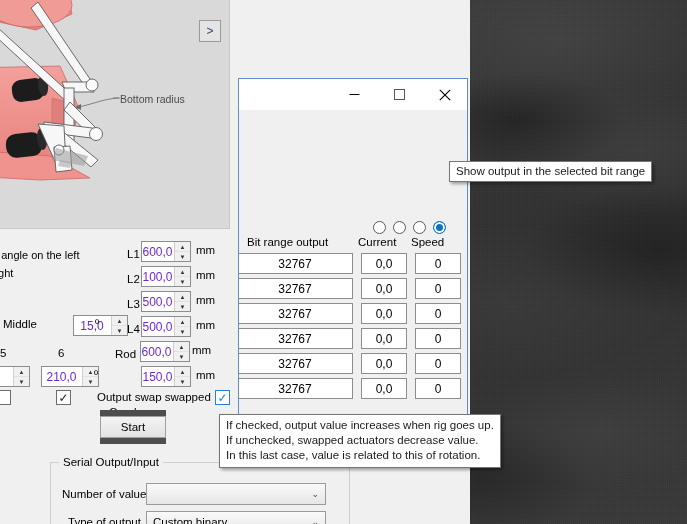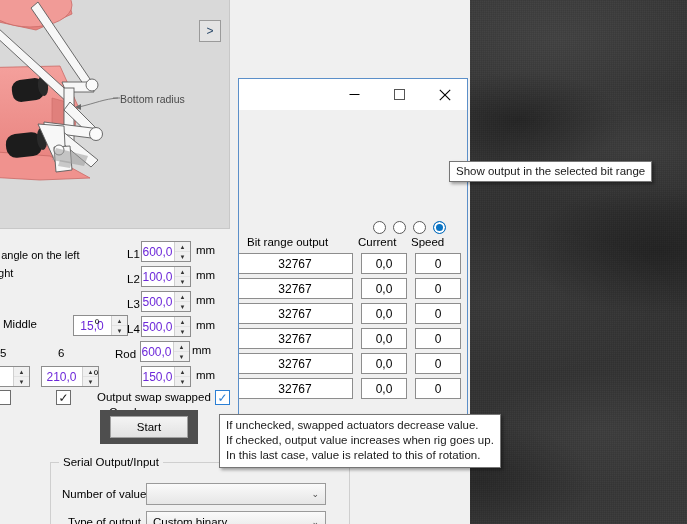--- a/index.html
+++ b/index.html
@@ -119,21 +119,21 @@
   }
   .group > .gtitle {
     position: absolute; top: -7px; left: 8px;
     background: #f0f0f0; padding: 0 4px;
     font-size: 11.5px; color: #000;
   }
 
   
   #start-wrap {
     position: absolute; left: 100px; top: 410px;
-    width: 98px; height: 34px;
+    width: 66px; height: 34px;
     background: #4e4e4e;
     display: flex; align-items: center; justify-content: center;
   }
   #start-btn {
     width: 78px; height: 22px;
     border: 1px solid #a0a0a0;
     background: linear-gradient(#f4f4f4, #e2e2e2);
     font-size: 11.5px; color: #000;
     display: flex; align-items: center; justify-content: center;
     box-sizing: border-box;
@@ -452,16 +452,16 @@
         <div class="up">▲</div>
         <div class="dn">▼</div>
       </div>
     </div>
   </div>
 </div>
 
 <div class="tooltip" id="tooltip-bitrange">Show output in the selected bit range</div>
 
 <div class="tooltip" id="tooltip-swap">
+  <div>If checked, output value increases when rig goes up.</div>
   <div>If unchecked, swapped actuators decrease value.</div>
-  <div>If checked, output value increases when rig goes up.</div>
   <div>In this last case, value is related to this of rotation.</div>
 </div>
 
 </body></html>

